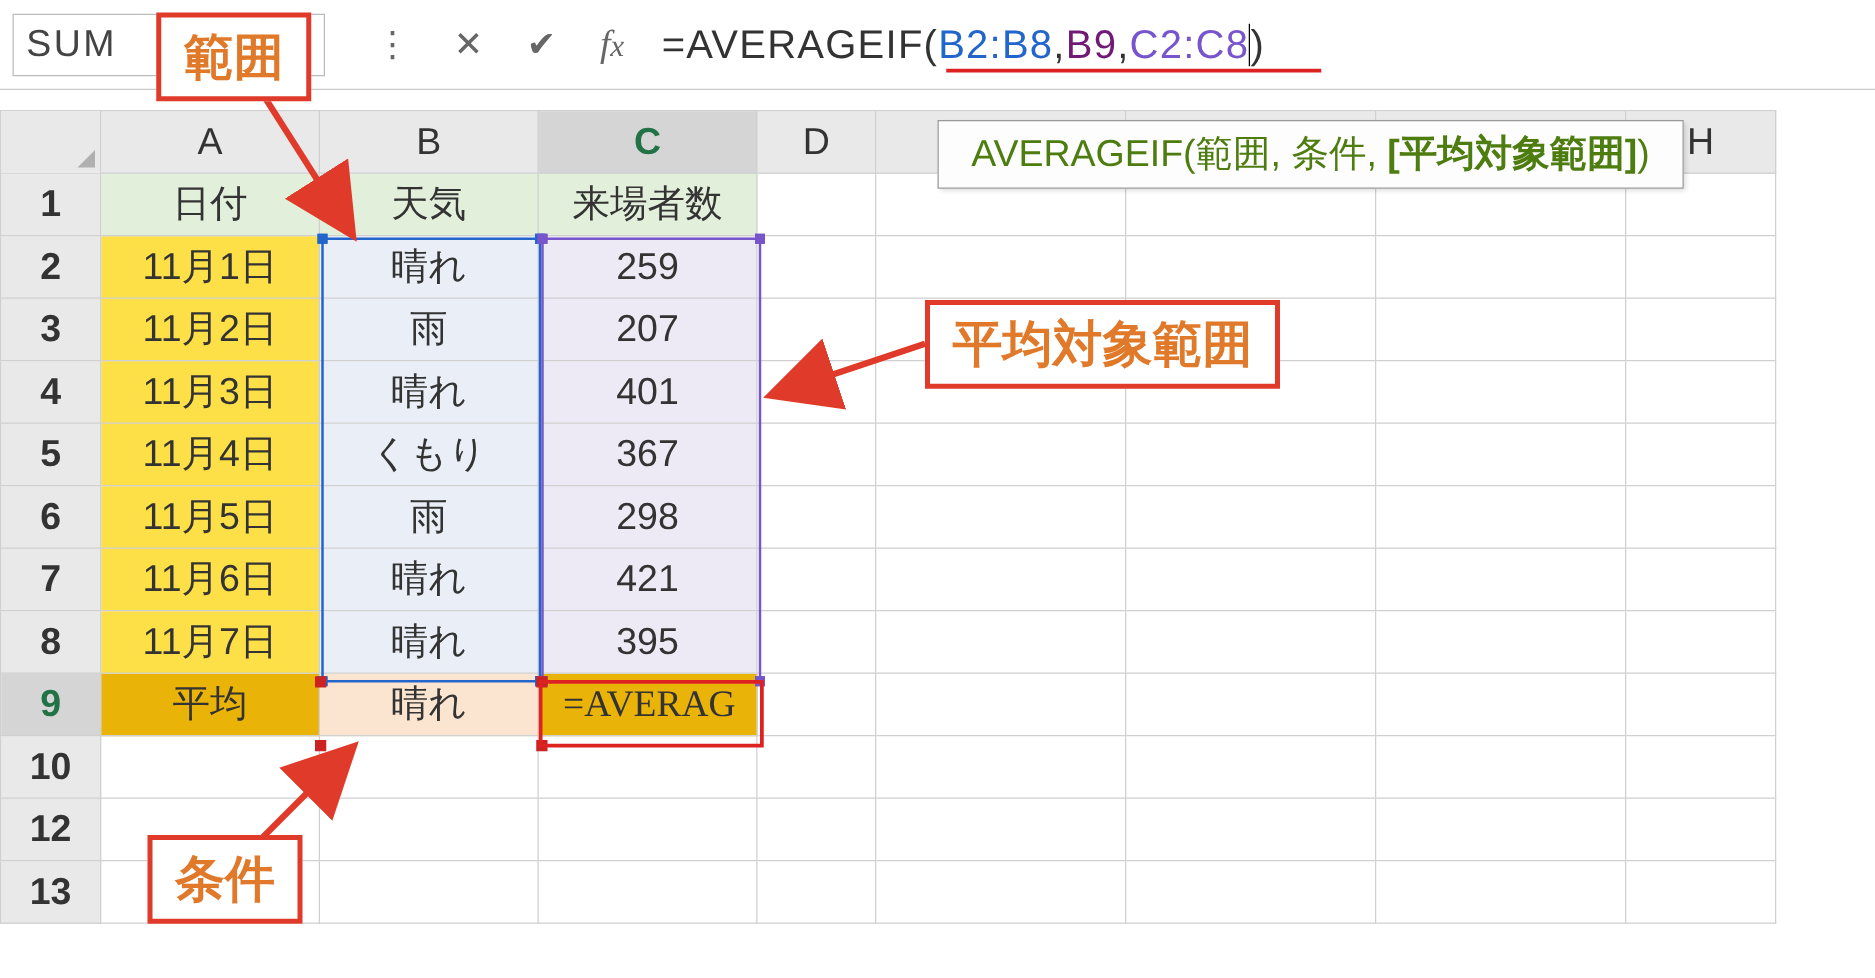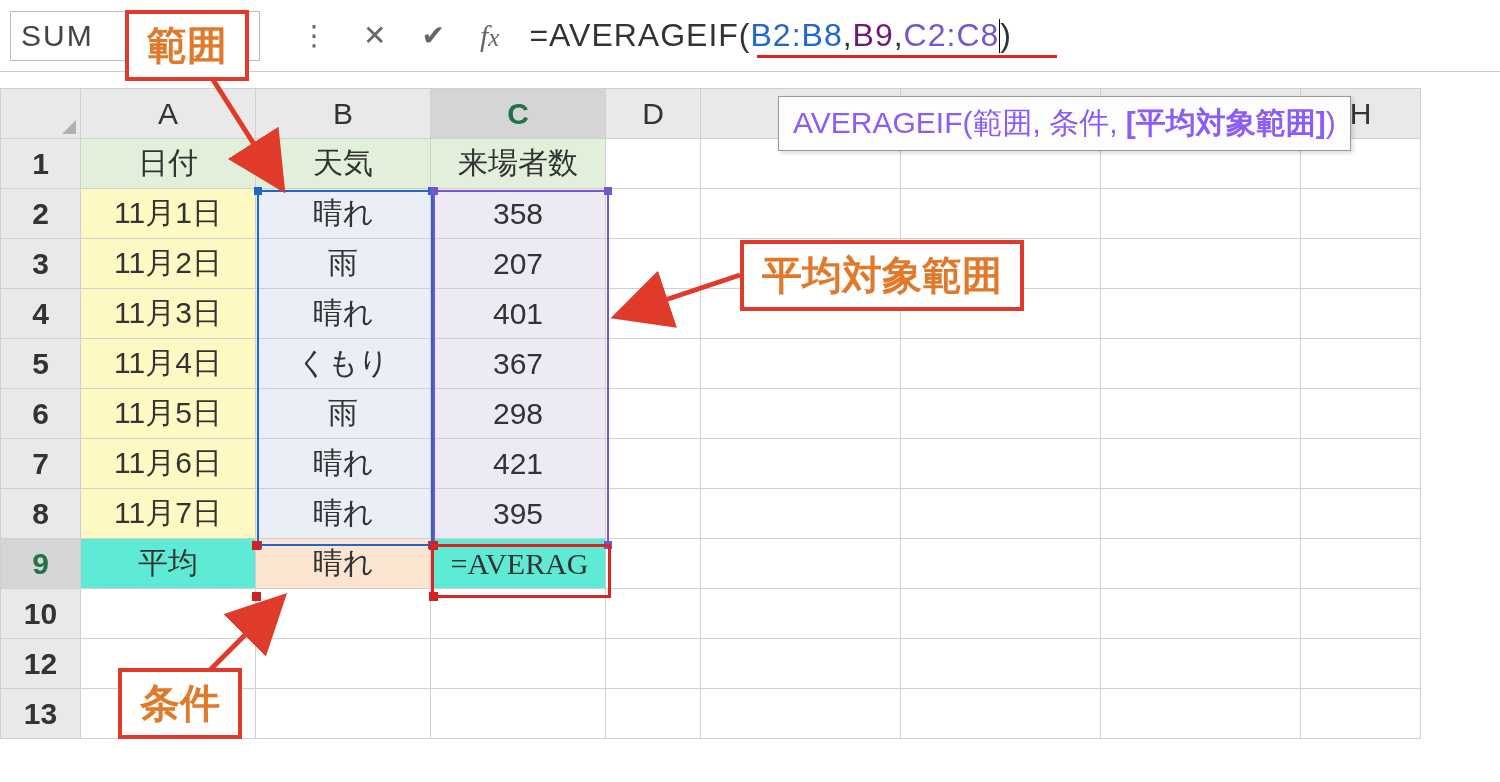--- a/index.html
+++ b/index.html
@@ -77,26 +77,25 @@
     background: #000;
     vertical-align: middle;
   }
 
   .tooltip {
     position: absolute;
     top: 96px;
     left: 750px;
     border: 1px solid #999;
     background: #fdfdfd;
-    padding: 6px 14px;
+    padding: 6px 26px;
     font-size: 30px;
-    color: #8b5cf6;
+    color: #4d7c0f;
     box-shadow: 2px 2px 4px rgba(0,0,0,0.15);
     z-index: 50;
-    margin-left: 28px;
   }
   .tooltip .bold { font-weight: bold; }
 
   .grid {
     position: absolute;
     top: 88px;
     left: 0;
     border-collapse: collapse;
     font-size: 30px;
   }
@@ -115,24 +114,24 @@
     border-left: 14px solid transparent;
     border-bottom: 14px solid #b0b0b0;
   }
   .col-head { background: #e9e9e9; color: #444; font-weight: normal; width: 175px; }
   .col-head.small { width: 95px; }
   .col-head.active { background: #d5d5d5; color: #217346; font-weight: bold; }
   .row-head { background: #e9e9e9; color: #444; width: 80px; }
   .row-head.active { background: #d5d5d5; color: #217346; font-weight: bold; }
 
   .hdr-cell { background: #e2efda; font-size: 30px; }
-  .date-cell { background: #fef9c3; }
+  .date-cell { background: #fde047; }
   .wea-cell { background: #eaeff7; }
   .vis-cell { background: #eeeaf5; }
-  .avg-row { background: #5eead4; }
+  .avg-row { background: #eab308; }
   .avg-row.crit { background: #fce5d0; }
 
   .sel-blue {
     position: absolute;
     border: 2px solid #2266cc;
     pointer-events: none;
     z-index: 10;
   }
   .sel-purple {
     position: absolute;
@@ -225,21 +224,21 @@
     <td></td>
         <td></td>
         <td></td>
         <td></td>
         <td></td>
   </tr>
   <tr>
         <th class="row-head">2</th>
     <td class="date-cell">11月1日</td>
     <td class="wea-cell">晴れ</td>
-    <td class="vis-cell">358</td>
+    <td class="vis-cell">259</td>
     <td></td>
         <td></td>
         <td></td>
         <td></td>
         <td></td>
       </tr>
   <tr>
         <th class="row-head">3</th>
     <td class="date-cell">11月2日</td>
     <td class="wea-cell">雨</td>

